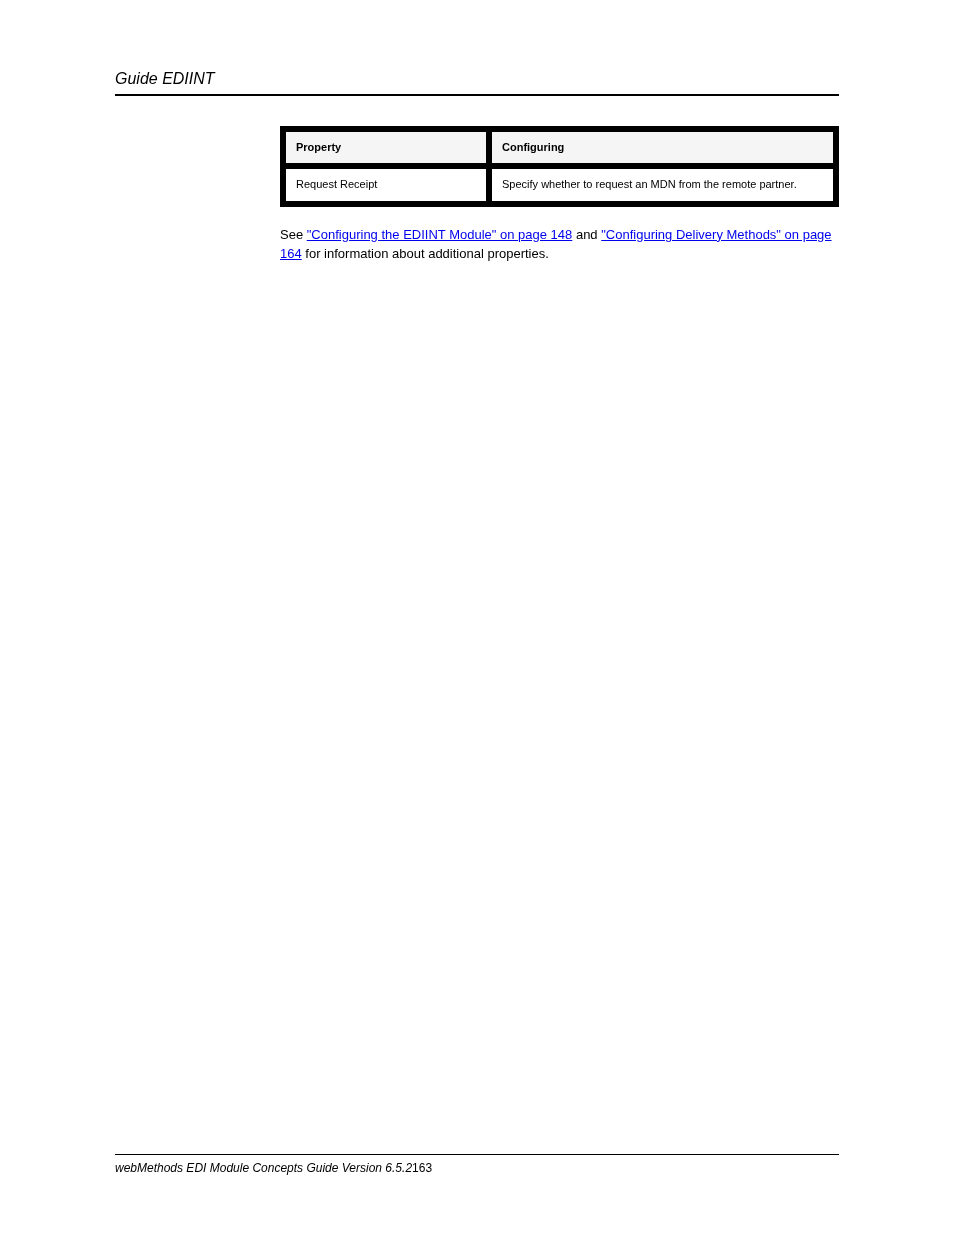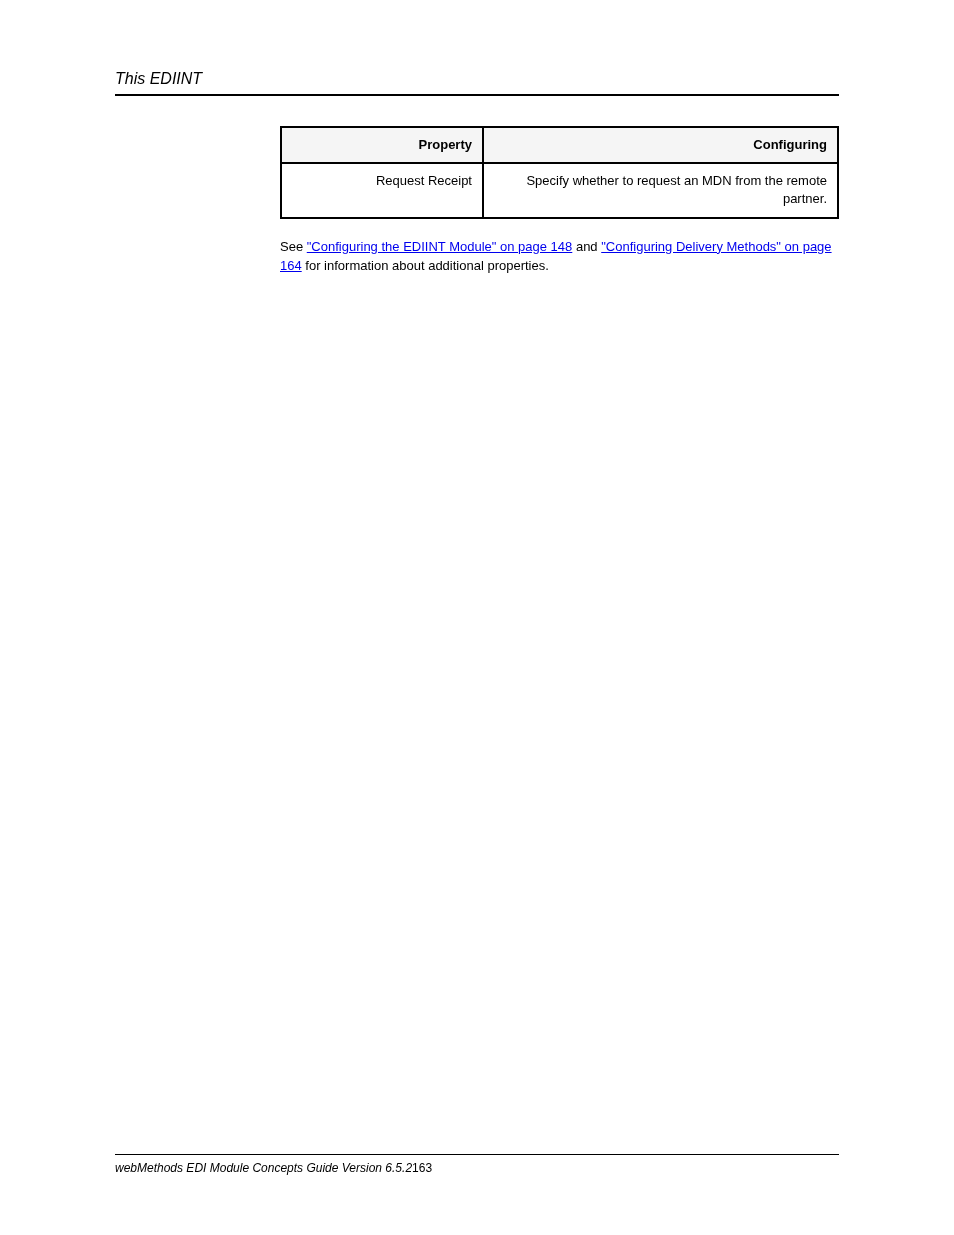--- a/index.html
+++ b/index.html
@@ -32,25 +32,25 @@
   }
   .content-area {
     margin-left: 165px;
   }
   table.props {
     border-collapse: collapse;
     width: 100%;
     margin-bottom: 18px;
   }
   table.props th, table.props td {
-    border: 2px solid #000000;
+    border: 6px solid #000000;
     padding: 8px 10px;
-    text-align: right;
+    text-align: left;
     vertical-align: top;
-    font-size: 13px;
+    font-size: 11px;
     line-height: 1.4;
   }
   table.props th {
     background: #f5f5f5;
     font-weight: bold;
   }
   table.props th:first-child,
   table.props td:first-child {
     width: 180px;
   }
@@ -78,21 +78,21 @@
   .footer-row {
     display: flex;
     font-size: 12px;
   }
   .footer-left { font-style: italic; }
 </style>
 </head>
 <body>
 
 <div class="page">
-  <div class="header-title">This EDIINT</div>
+  <div class="header-title">Guide EDIINT</div>
   <hr class="header-rule">
 
   <div class="content-area">
     <table class="props">
       <thead>
         <tr>
           <th>Property</th>
           <th>Configuring</th>
         </tr>
       </thead>

